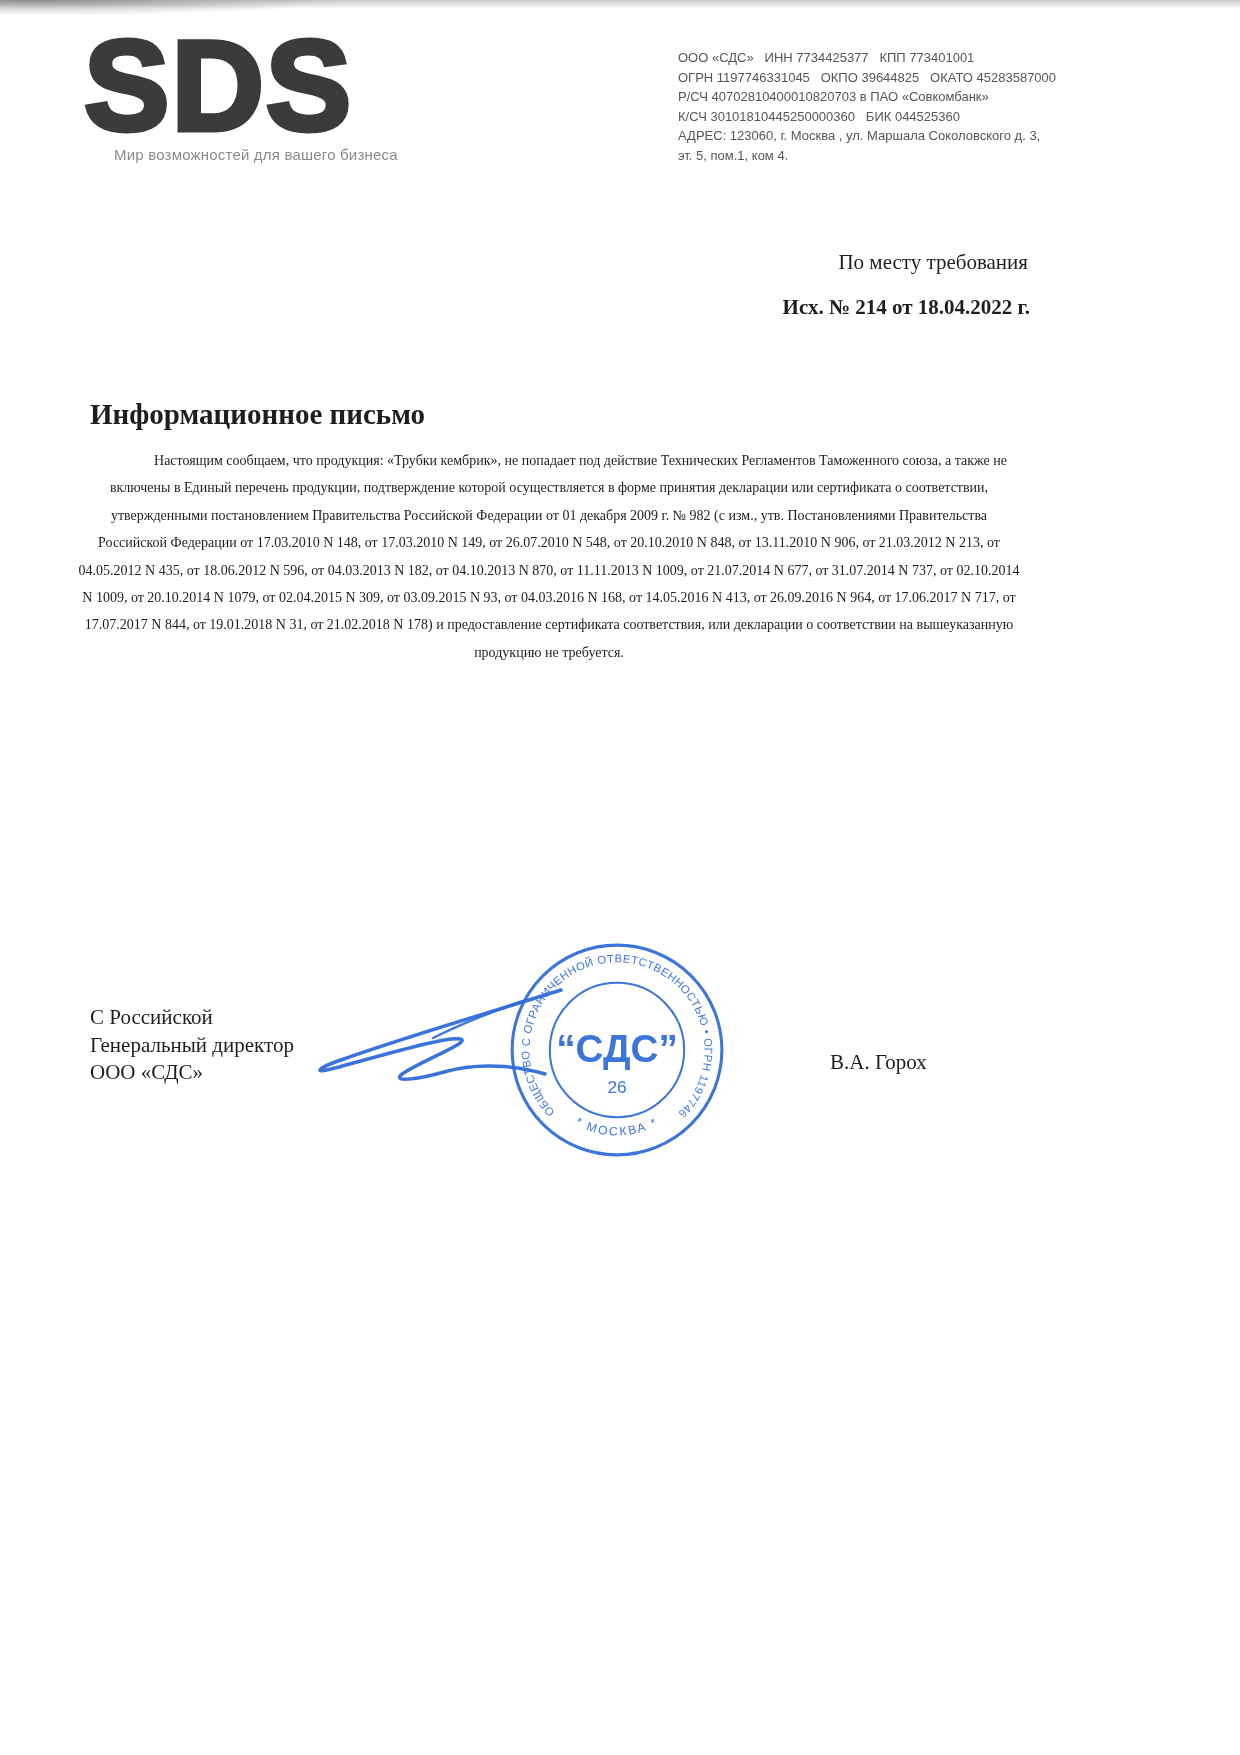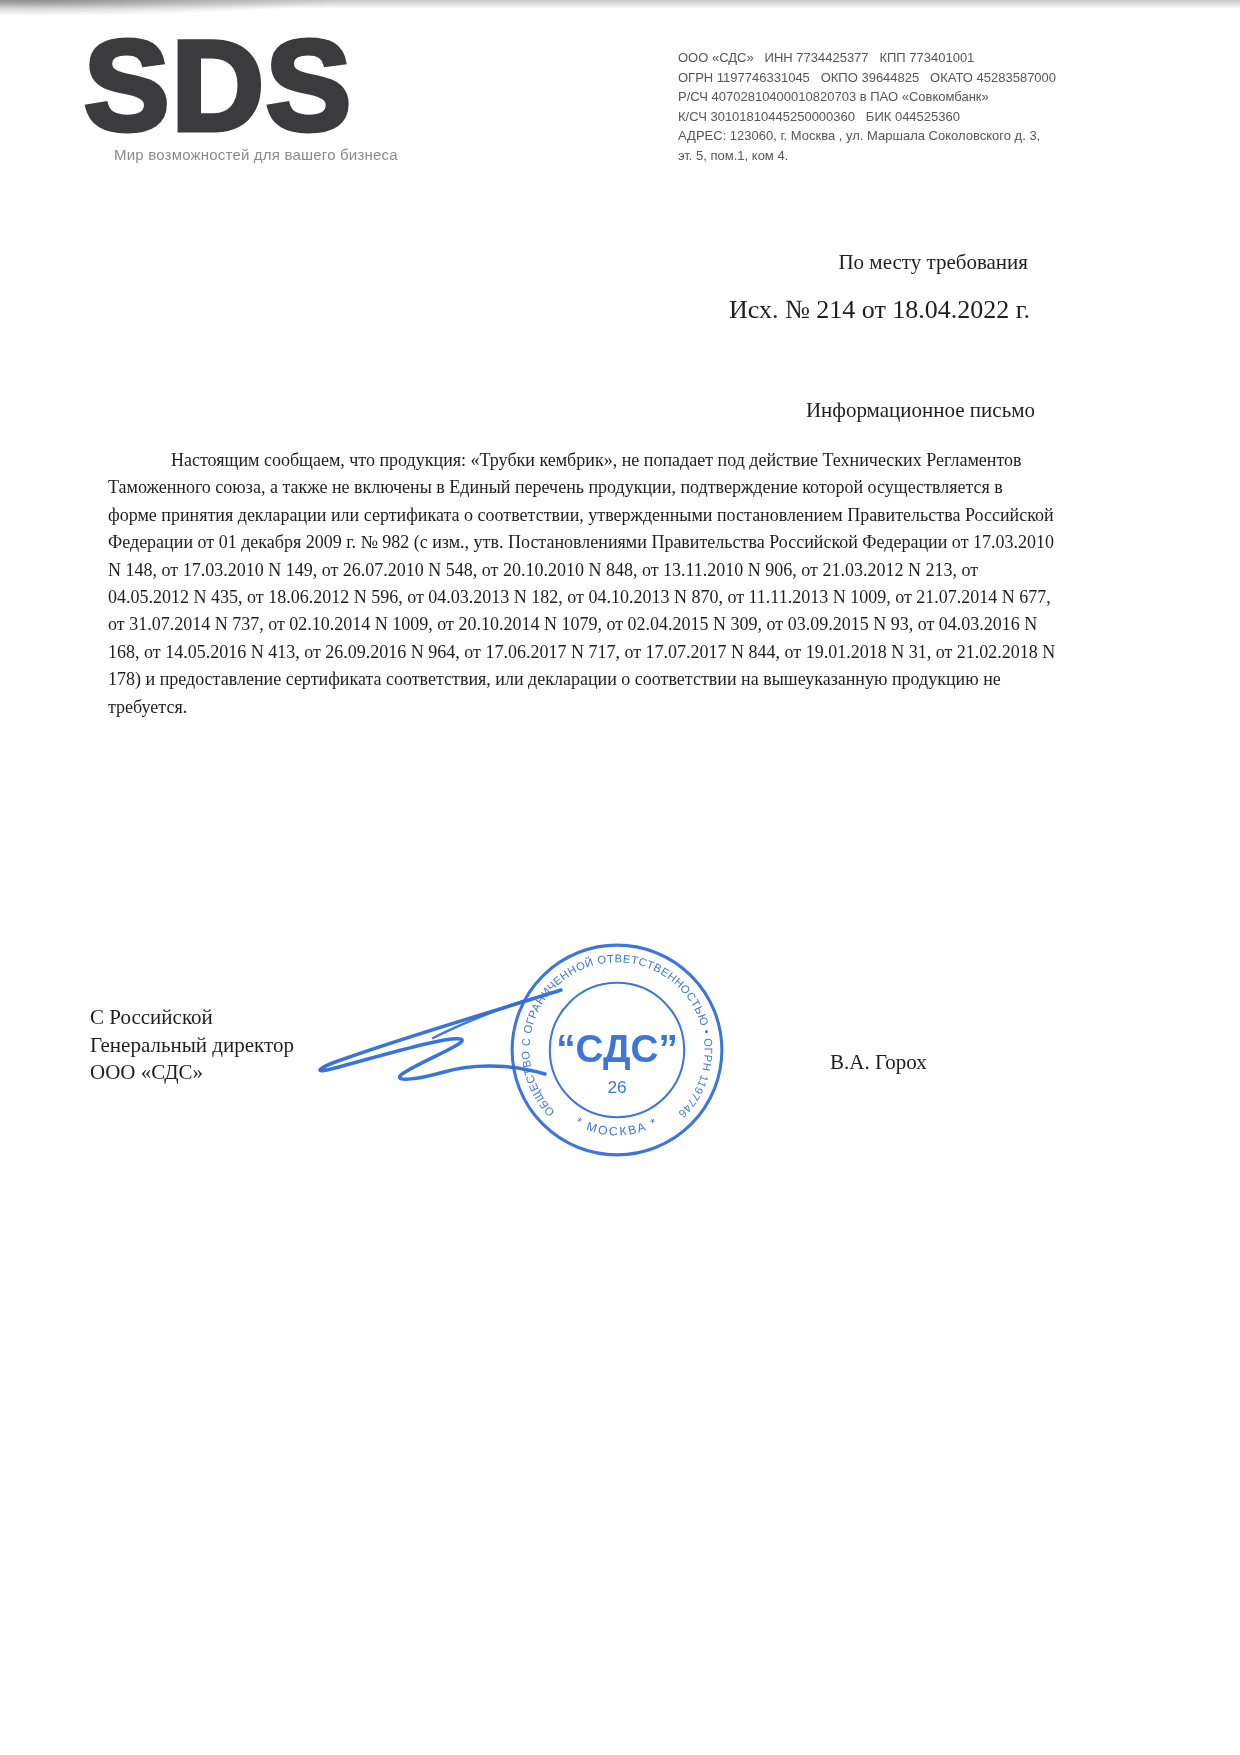--- a/index.html
+++ b/index.html
@@ -53,31 +53,34 @@
   }
   .company-details .detail-line { white-space: pre-wrap; }
 
   
   .recipient {
     position: absolute; right: 212px; top: 250px;
     font-size: 21px;
   }
   .reference {
     position: absolute; right: 210px; top: 295px;
-    font-size: 26px;
+    font-size: 21px;
+    font-weight: bold;
   }
   .title {
     position: absolute; left: 90px; top: 398px; width: 945px;
-    text-align: right;
-    font-size: 21px;
+    text-align: left;
+    font-size: 29px;
+    font-weight: bold;
   }
   .para {
-    position: absolute; left: 108px; width: 948px;
-    font-size: 18px;
+    position: absolute; left: 75px; width: 948px;
+    font-size: 14px;
     line-height: 27.4px;
+    text-align: center;
   }
   .para1 { top: 447px; text-indent: 63px; }
   .para2 { top: 786px; }
 
   
   .sign-block {
     position: absolute; left: 90px; top: 1004px;
     font-size: 21px;
     line-height: 27.5px;
   }

